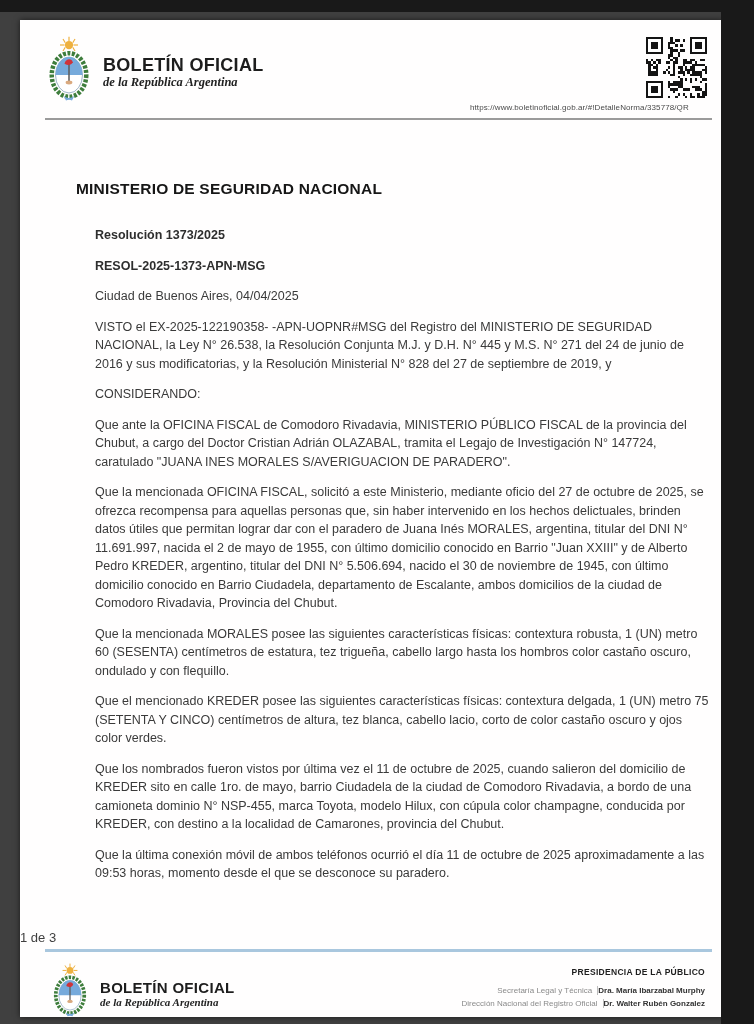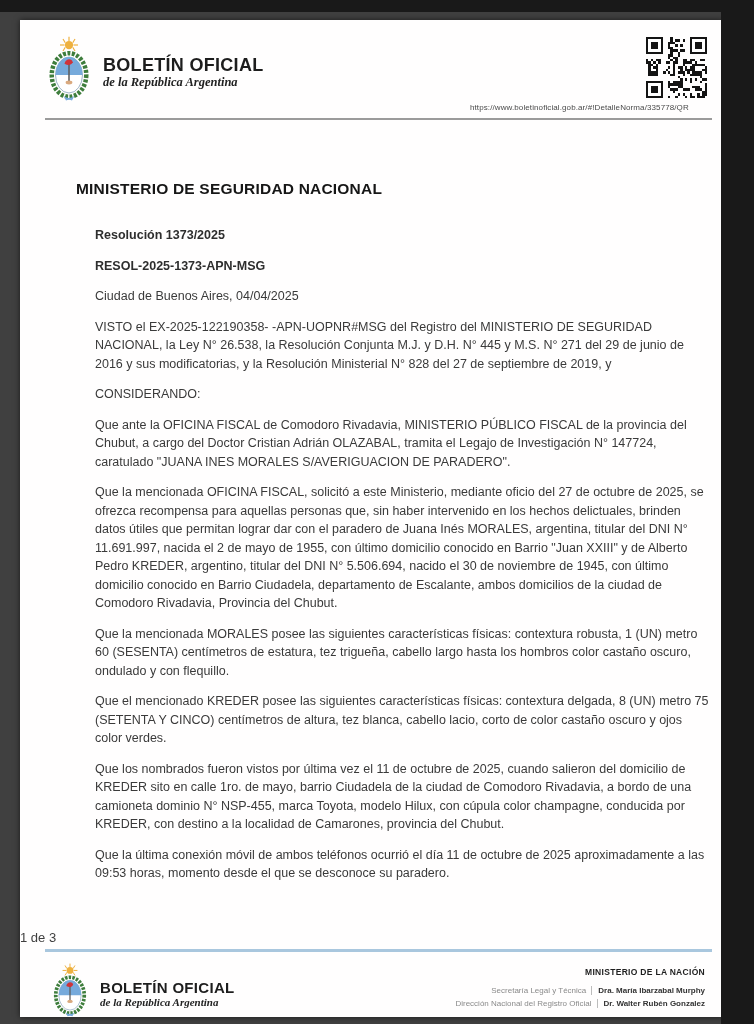--- a/index.html
+++ b/index.html
@@ -35,21 +35,21 @@
 
   
   .footer-rule { position: absolute; left: 25px; right: 11px; top: 929px; height: 3px; background: #a9c7de; }
   .brand-footer { left: 30px; top: 943px; }
   .brand-footer .brand-title { font-size: 15px; line-height: 17px; }
   .brand-footer .brand-subtitle { font-size: 11px; }
 
   .footer-right { position: absolute; right: 18px; top: 947px; text-align: right; }
   .presidency { font-size: 8.5px; font-weight: bold; color: #1e1e1e; letter-spacing: .3px; margin-bottom: 9px; }
   .official-row { font-size: 8px; color: #8a8a8a; margin-bottom: 4px; }
-  .official-name { font-weight: bold; color: #333; border-left: 1px solid #bcbcbc; padding-left: 6px; margin-left: 5px; }
+  .official-name { font-weight: bold; color: #333; border-left: 1px solid #bcbcbc; margin-left: 5px; }
 </style>
 </head>
 <body>
 
 <svg width="0" height="0" style="position:absolute" aria-hidden="true">
   <symbol id="coat-of-arms" viewBox="0 0 64 92">
 
     <g stroke="#eeb13f" stroke-width="1.6">
       <line x1="32" y1="1" x2="32" y2="7"></line>
         <line x1="24" y1="4" x2="27" y2="9"></line>
@@ -271,26 +271,26 @@
       <div class="qr-url">https://www.boletinoficial.gob.ar/#!DetalleNorma/335778/QR</div>
     </div>
 
     <div class="header-rule"></div>
 
     <div class="doc-body">
       <h1 class="doc-title">MINISTERIO DE SEGURIDAD NACIONAL</h1>
       <p class="para bold">Resolución 1373/2025</p>
       <p class="para bold">RESOL-2025-1373-APN-MSG</p>
       <p class="para">Ciudad de Buenos Aires, 04/04/2025</p>
-      <p class="para">VISTO el EX-2025-122190358- -APN-UOPNR#MSG del Registro del MINISTERIO DE SEGURIDAD NACIONAL, la Ley N° 26.538, la Resolución Conjunta M.J. y D.H. N° 445 y M.S. N° 271 del 29 de junio de 2016 y sus modificatorias, y la Resolución Ministerial N° 828 del 27 de septiembre de 2019, y</p>
+      <p class="para">VISTO el EX-2025-122190358- -APN-UOPNR#MSG del Registro del MINISTERIO DE SEGURIDAD NACIONAL, la Ley N° 26.538, la Resolución Conjunta M.J. y D.H. N° 445 y M.S. N° 271 del 24 de junio de 2016 y sus modificatorias, y la Resolución Ministerial N° 828 del 27 de septiembre de 2019, y</p>
       <p class="para">CONSIDERANDO:</p>
       <p class="para">Que ante la OFICINA FISCAL de Comodoro Rivadavia, MINISTERIO PÚBLICO FISCAL de la provincia del Chubut, a cargo del Doctor Cristian Adrián OLAZABAL, tramita el Legajo de Investigación N° 147724, caratulado "JUANA INES MORALES S/AVERIGUACION DE PARADERO".</p>
       <p class="para">Que la mencionada OFICINA FISCAL, solicitó a este Ministerio, mediante oficio del 27 de octubre de 2025, se ofrezca recompensa para aquellas personas que, sin haber intervenido en los hechos delictuales, brinden datos útiles que permitan lograr dar con el paradero de Juana Inés MORALES, argentina, titular del DNI N° 11.691.997, nacida el 2 de mayo de 1955, con último domicilio conocido en Barrio "Juan XXIII" y de Alberto Pedro KREDER, argentino, titular del DNI N° 5.506.694, nacido el 30 de noviembre de 1945, con último domicilio conocido en Barrio Ciudadela, departamento de Escalante, ambos domicilios de la ciudad de Comodoro Rivadavia, Provincia del Chubut.</p>
       <p class="para">Que la mencionada MORALES posee las siguientes características físicas: contextura robusta, 1 (UN) metro 60 (SESENTA) centímetros de estatura, tez trigueña, cabello largo hasta los hombros color castaño oscuro, ondulado y con flequillo.</p>
-      <p class="para">Que el mencionado KREDER posee las siguientes características físicas: contextura delgada, 8 (UN) metro 75 (SETENTA Y CINCO) centímetros de altura, tez blanca, cabello lacio, corto de color castaño oscuro y ojos color verdes.</p>
+      <p class="para">Que el mencionado KREDER posee las siguientes características físicas: contextura delgada, 1 (UN) metro 75 (SETENTA Y CINCO) centímetros de altura, tez blanca, cabello lacio, corto de color castaño oscuro y ojos color verdes.</p>
       <p class="para">Que los nombrados fueron vistos por última vez el 11 de octubre de 2025, cuando salieron del domicilio de KREDER sito en calle 1ro. de mayo, barrio Ciudadela de la ciudad de Comodoro Rivadavia, a bordo de una camioneta dominio N° NSP-455, marca Toyota, modelo Hilux, con cúpula color champagne, conducida por KREDER, con destino a la localidad de Camarones, provincia del Chubut.</p>
       <p class="para">Que la última conexión móvil de ambos teléfonos ocurrió el día 11 de octubre de 2025 aproximadamente a las 09:53 horas, momento desde el que se desconoce su paradero.</p>
     </div>
 
     <div class="page-number">1 de 3</div>
 
     <div class="footer-rule"></div>
 
     <div class="brand brand-footer">
       <span>
@@ -298,21 +298,21 @@
             <use href="#coat-of-arms"></use>
           </svg>
       </span>
       <div class="brand-text">
         <div class="brand-title">BOLETÍN OFICIAL</div>
         <div class="brand-subtitle">de la República Argentina</div>
       </div>
     </div>
 
     <div class="footer-right">
-      <div class="presidency">MINISTERIO DE LA NACIÓN</div>
+      <div class="presidency">PRESIDENCIA DE LA PÚBLICO</div>
       <div class="official-row">
         <span>Secretaría Legal y Técnica</span><span class="official-name">Dra. María Ibarzabal Murphy</span>
       </div>
       <div class="official-row">
         <span>Dirección Nacional del Registro Oficial</span><span class="official-name">Dr. Walter Rubén Gonzalez</span>
       </div>
     </div>
 
   </div>
 </div>

